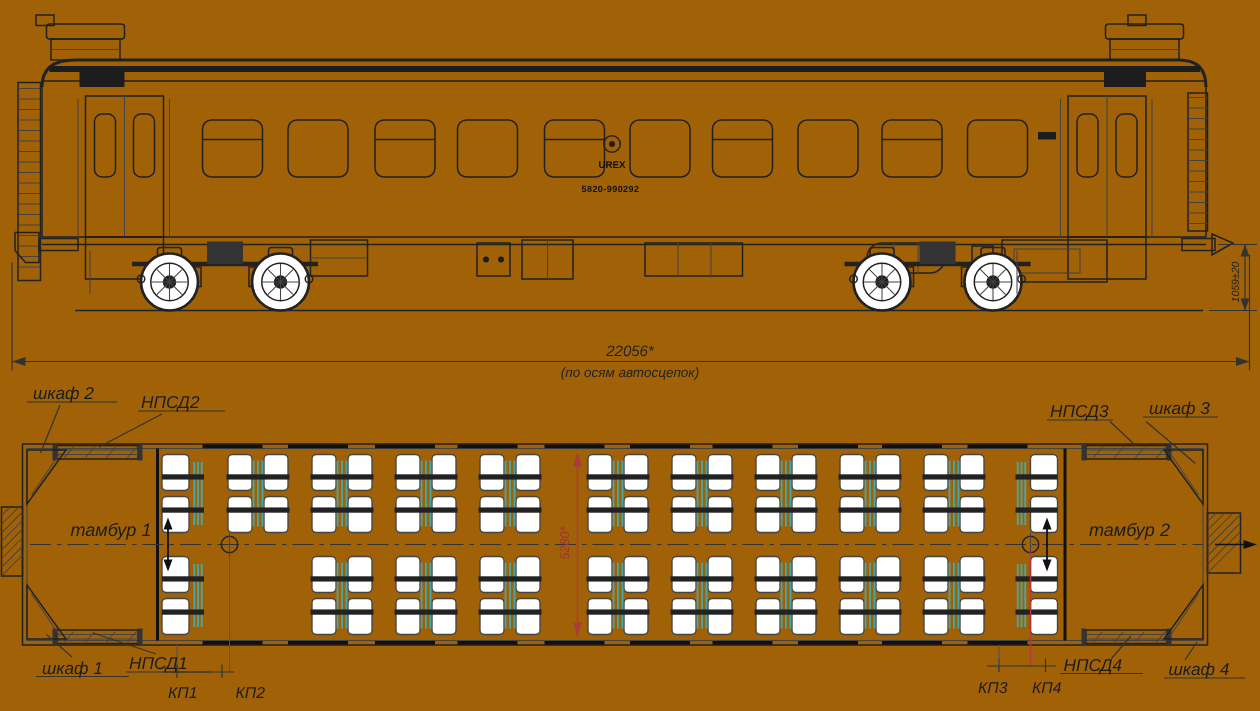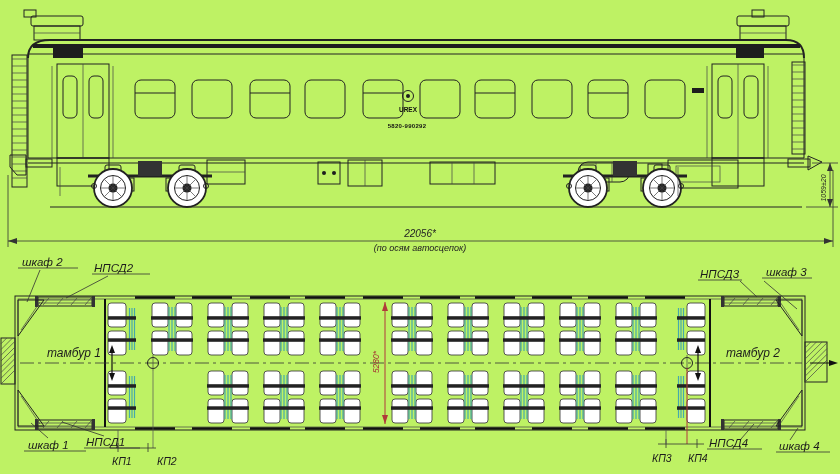--- a/index.html
+++ b/index.html
@@ -1,16 +1,16 @@
 <!DOCTYPE html>
 <html><head>
 <meta charset="utf-8">
 <style>
   html,body{margin:0;padding:0;background:#fff;}
-  #stage{position:relative;width:840px;height:474px;background:#bef264;overflow:hidden;
+  #stage{position:relative;width:840px;height:474px;background:#a16207;overflow:hidden;
          font-family:"Liberation Sans", sans-serif;}
   svg{position:absolute;left:0;display:block;}
   #elev{top:0;}
   #plan{top:255px;}
   .ln{stroke:#222;stroke-width:1;fill:none;}
   .ln2{stroke:#222;stroke-width:2;fill:none;}
   .thin{stroke:#444;stroke-width:.7;fill:none;}
   .dim{stroke:#333;stroke-width:.8;fill:none;}
   .dimtxt{font-style:italic;fill:#222;}
   .lbl{font-style:italic;fill:#1c1c1c;}

